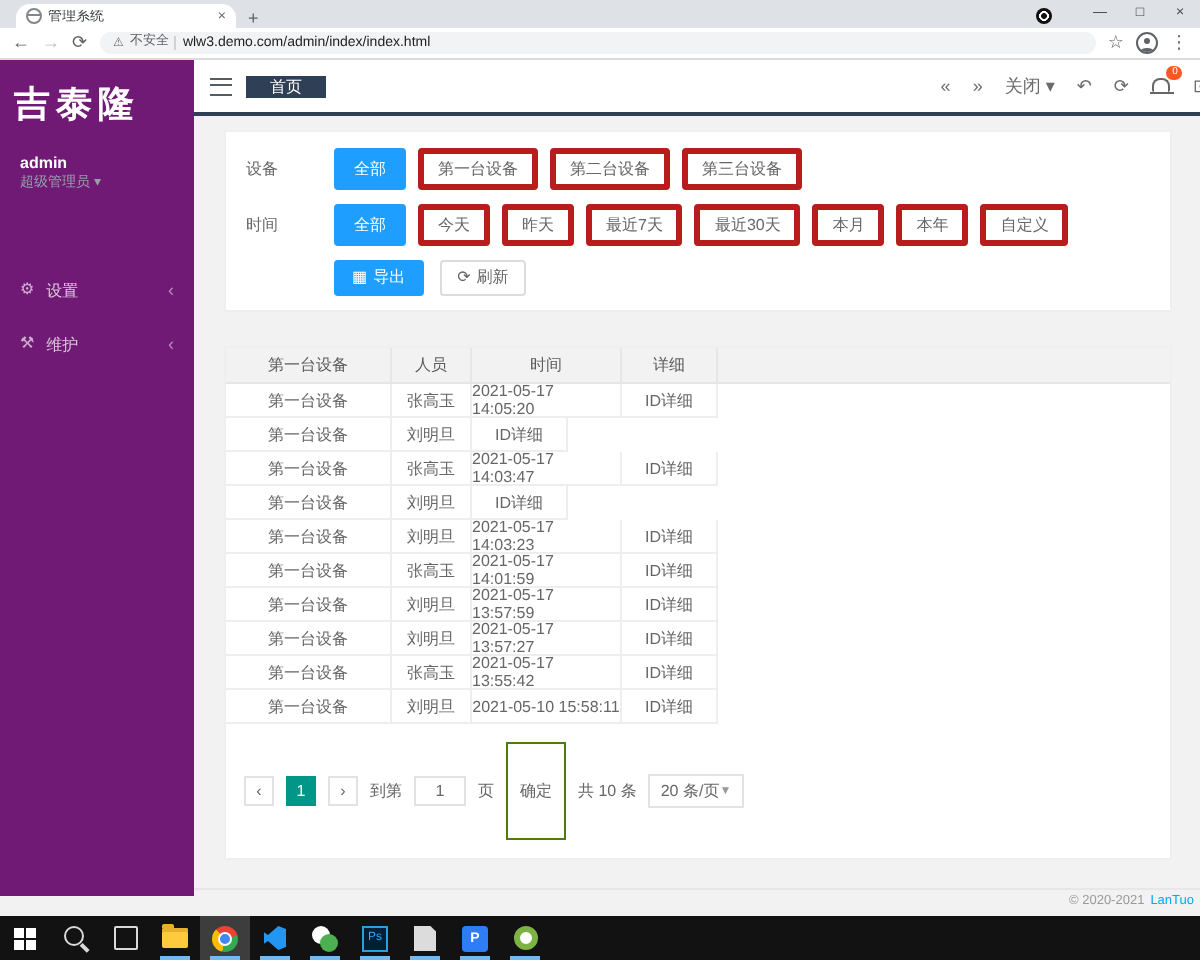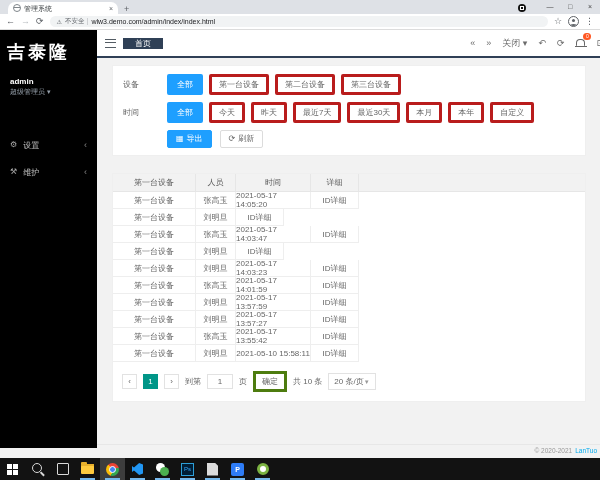--- a/index.html
+++ b/index.html
@@ -24,21 +24,21 @@
   .addr{flex:1;height:11px;background:#f1f3f4;border-radius:6px;display:flex;align-items:center;padding:0 7px;gap:3px;overflow:hidden}
   .addr .warn{font-size:6px;color:#5f6368;line-height:1}
   .addr .sec{font-size:6.5px;color:#5f6368;line-height:1}
   .addr .sep{width:1px;height:7px;background:#cfd1d4}
   .addr .url{font-size:7px;color:#202124;line-height:1;white-space:nowrap}
   .avatar{width:9px;height:9px;border-radius:50%;border:1px solid #5f6368;position:relative;overflow:hidden;flex:none}
   .avatar::before{content:"";position:absolute;top:1.5px;left:3px;width:3px;height:3px;border-radius:50%;background:#5f6368}
   .avatar::after{content:"";position:absolute;bottom:-1px;left:1px;width:7px;height:3.5px;border-radius:50% 50% 0 0;background:#5f6368}
 
   
-  .sidebar{position:absolute;left:0;top:30px;width:97px;bottom:32px;background:#000000;color:#fff}
+  .sidebar{position:absolute;left:0;top:30px;width:97px;bottom:32px;background:#701a75;color:#fff}
   .logo{font-family:"Liberation Serif","DejaVu Serif",serif;font-weight:700;font-size:18px;letter-spacing:3px;padding:10px 6px 8px 7px;white-space:nowrap}
   .user{padding:4px 0 0 10px}
   .username{font-size:8px;font-weight:700;color:#fff;line-height:1.4}
   .role{font-size:7px;color:#96a0ab;line-height:1.5}
   .menu{margin-top:34px}
   .menu-item{height:27px;display:flex;align-items:center;padding:0 10px;gap:6px;font-size:8px;color:rgba(255,255,255,.75);cursor:pointer}
   .menu-item .mi-glyph{font-size:8px;color:rgba(255,255,255,.65);line-height:1}
   .menu-item .chev{margin-left:auto;font-size:9px;color:rgba(255,255,255,.5);line-height:1}
 
   .appheader{position:absolute;left:97px;right:0;top:30px;height:28px;background:#fff;border-bottom:2px solid #2f4056;display:flex;align-items:center;box-sizing:border-box}
@@ -74,21 +74,21 @@
   .tbl-header{display:flex;height:17px;background:#f2f2f2;border-bottom:1px solid #e6e6e6}
   .tbl-header .cell{display:flex;align-items:center;justify-content:center;font-size:8px;color:#5c5c5c;border-right:1px solid #e6e6e6;box-sizing:border-box}
   .tbl-header .fill{flex:1;border-right:none}
   .tbl-row{display:flex;height:17px;width:247px}
   .tbl-row .cell{display:flex;align-items:center;justify-content:center;font-size:8px;color:#666;border-right:1px solid #eee;border-bottom:1px solid #eee;box-sizing:border-box}
   .c0{width:83px}.c1{width:40px}.c2{width:75px}.c3{width:48px}
   .pagination{display:flex;align-items:center;gap:6px;margin:9px 0 3px 9px;font-size:8px;color:#666}
   .pg-box{min-width:15px;height:15px;display:flex;align-items:center;justify-content:center;border:1px solid #e2e2e2;background:#fff;box-sizing:border-box;font-size:8px;color:#666;cursor:pointer}
   .pg-cur{background:#009688;border-color:#009688;color:#fff;cursor:default}
   .pg-input{width:26px;height:15px;border:1px solid #e2e2e2;box-sizing:border-box;text-align:center;font-size:8px;color:#666;padding:0;font-family:inherit}
-  .pg-confirm{height:15px;padding:0 6px;display:flex;align-items:center;border:3px solid #4d7c0f;background:#fff;font-size:8px;color:#666;cursor:pointer}
+  .pg-confirm{height:15px;padding:16px 6px;display:flex;align-items:center;border:1px solid #4d7c0f;background:#fff;font-size:8px;color:#666;cursor:pointer}
   .pg-select{height:15px;padding:0 5px;display:flex;align-items:center;gap:0;border:1px solid #e2e2e2;background:#fff;font-size:8px;color:#666;cursor:pointer}
   .pg-select .caret{font-size:6px;color:#999}
 
   .app-footer{position:absolute;left:0;right:0;bottom:0;height:13px;border-top:1px solid #e7e7e7;background:#f2f2f2;display:flex;align-items:center;justify-content:flex-end;padding-right:3px;gap:3px}
   .copy{font-size:6.5px;color:#999;line-height:1;white-space:nowrap}
   .brand{font-size:6.5px;color:#01AAED;line-height:1;white-space:nowrap}
 
   
   .taskbar{position:absolute;left:0;bottom:0;width:600px;height:22px;background:#121212;display:flex}
   .tb-slot{width:25px;height:22px;display:flex;align-items:center;justify-content:center;position:relative;cursor:pointer}

